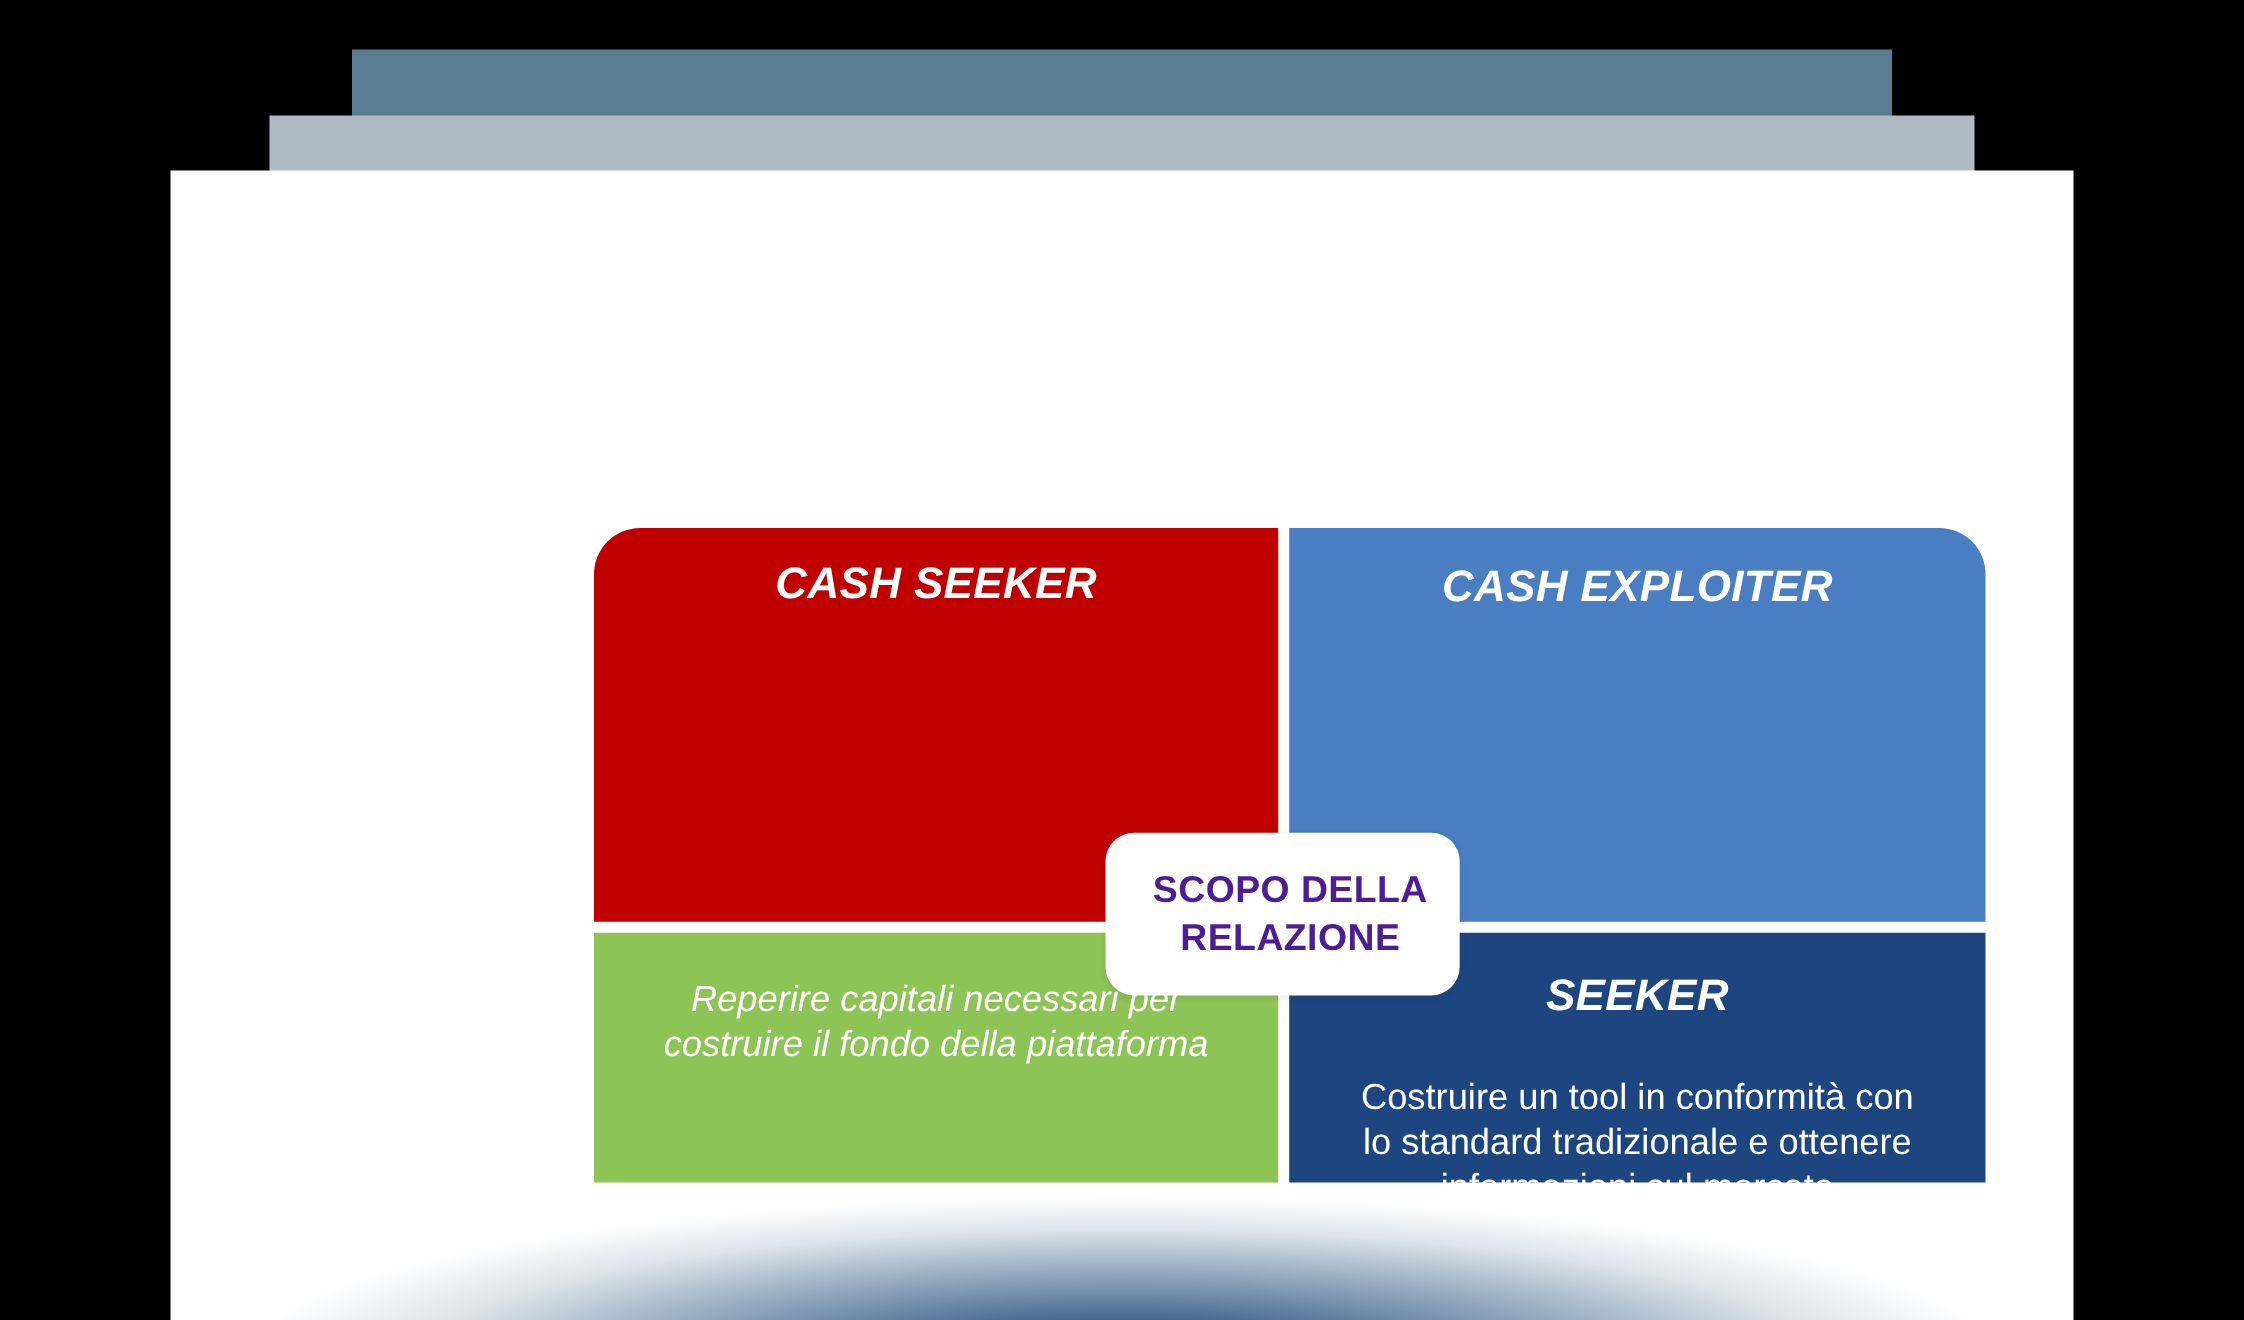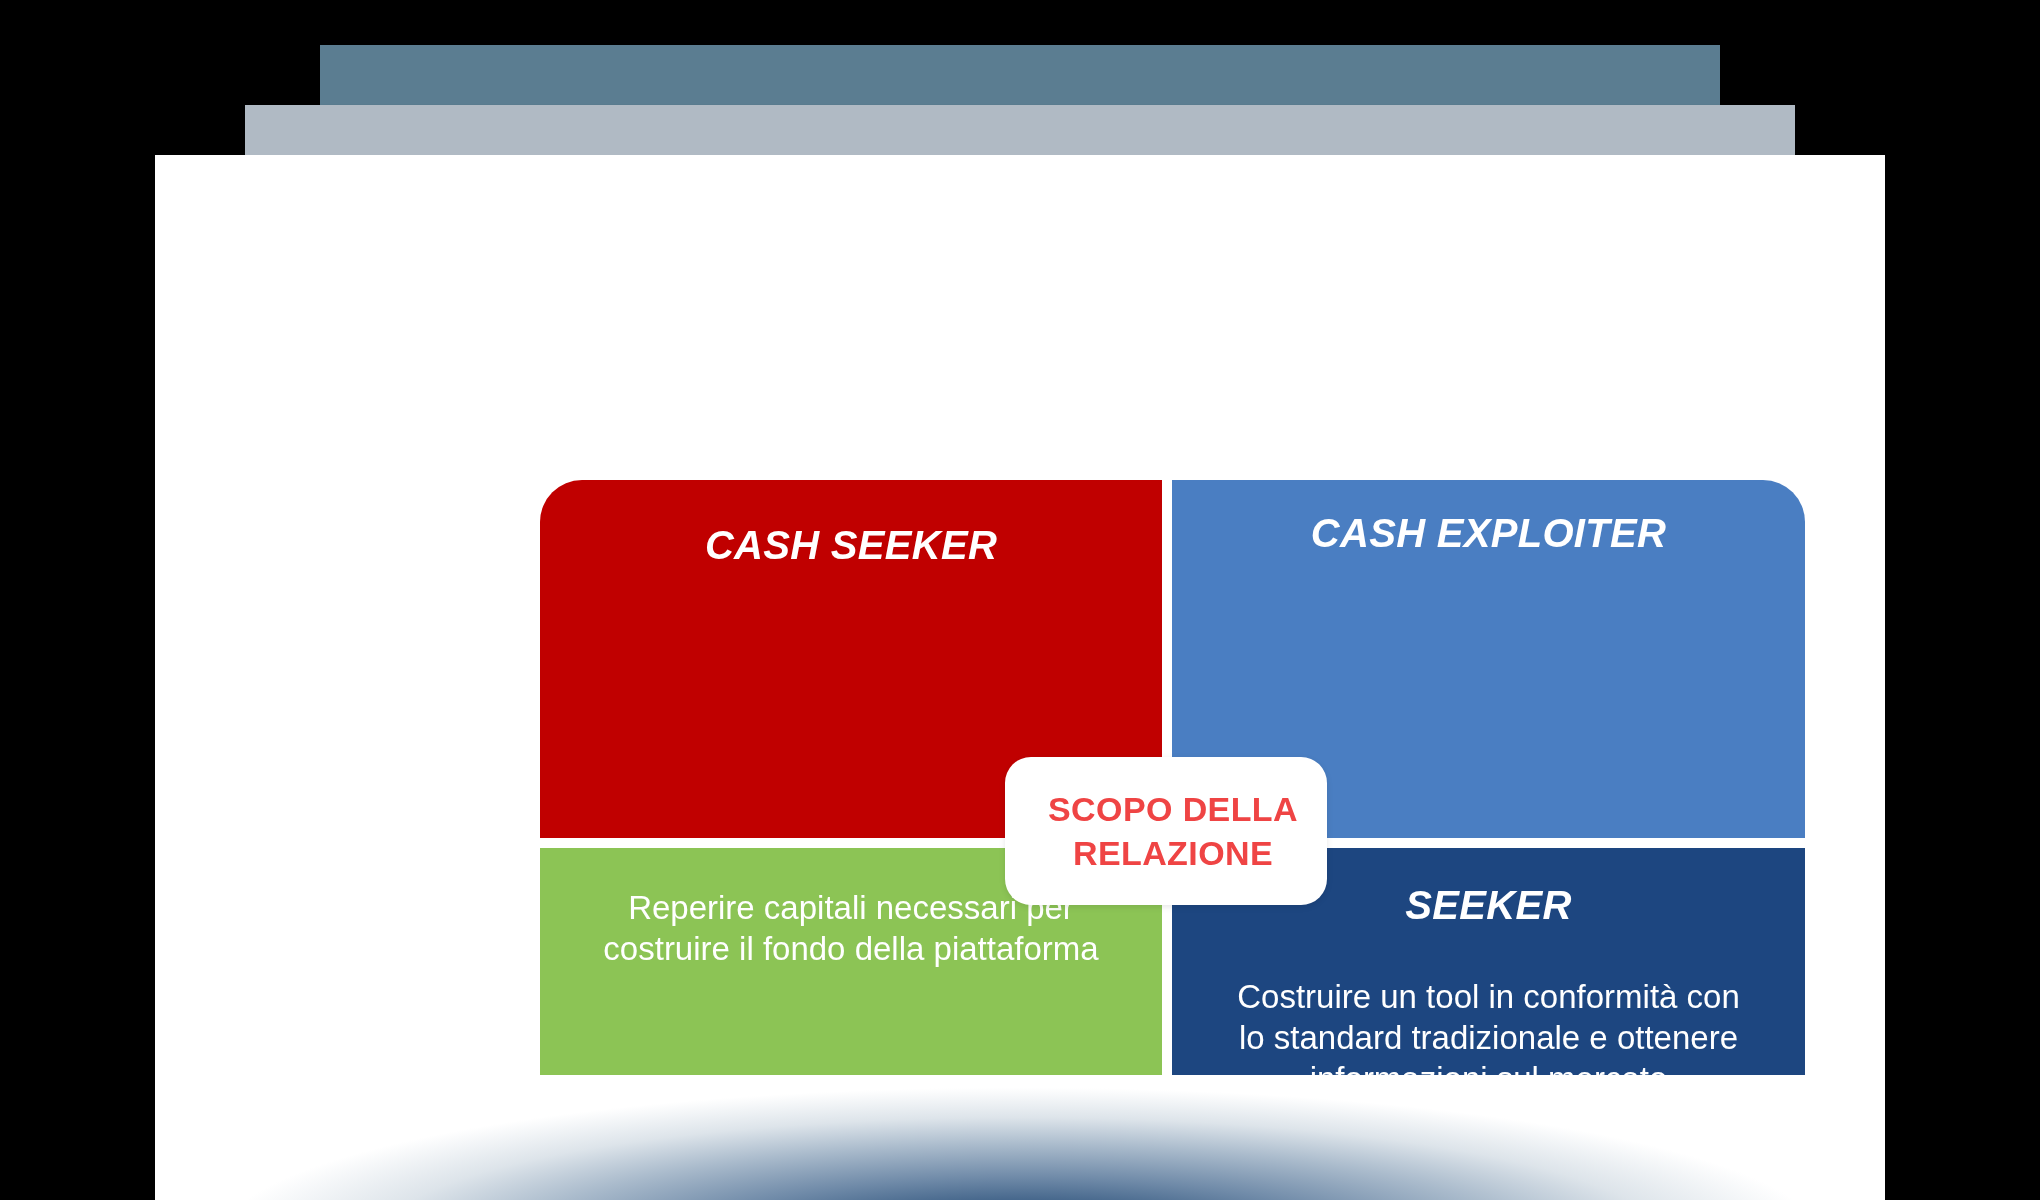--- a/index.html
+++ b/index.html
@@ -82,21 +82,21 @@
     align-items: center;
     color: #FFFFFF;
     text-align: center;
     overflow: hidden;
   }
   .quad-tl {
     left: 0; top: 0;
     width: 622px; height: 358px;
     background: #C00000;
     border-top-left-radius: 42px;
-    padding: 42px 22px 0 22px;
+    padding: 28px 22px 0 22px;
   }
   .quad-tr {
     left: 632px; top: 0;
     width: 633px; height: 358px;
     background: #4A7EC2;
     border-top-right-radius: 42px;
     padding: 30px 22px 0 22px;
     text-align: center;
   }
   .quad-bl {
@@ -124,40 +124,40 @@
     white-space: pre-line;
   }
   .quad-desc {
     font-size: 33px;
     line-height: 1.24;
     margin: 0;
     white-space: pre-line;
   }
   .quad-tl .quad-desc { margin-top: 30px; }
   .quad-tr .quad-desc { margin-top: 30px; }
-  .quad-bl .quad-desc { margin-top: 6px; }
+  .quad-bl .quad-desc { margin-top: 6px; font-style: italic; }
   .quad-br .quad-desc { margin-top: 38px; }
 
   
   #center-badge {
     position: absolute;
     left: 850px;
     top: 602px;
     width: 322px;
     height: 148px;
     background: #FFFFFF;
     border-radius: 26px;
     display: flex;
     align-items: center;
     justify-content: center;
     box-shadow: 0 2px 6px rgba(0,0,0,0.10);
     z-index: 10;
   }
   #center-badge .badge-text {
-    color: #ef4444;
+    color: #4c1d95;
     font-size: 34px;
     font-weight: bold;
     line-height: 1.30;
     text-align: center;
     letter-spacing: 0.4px;
     white-space: pre-line;
     margin-left: 14px;
   }
 </style>
 </head>

